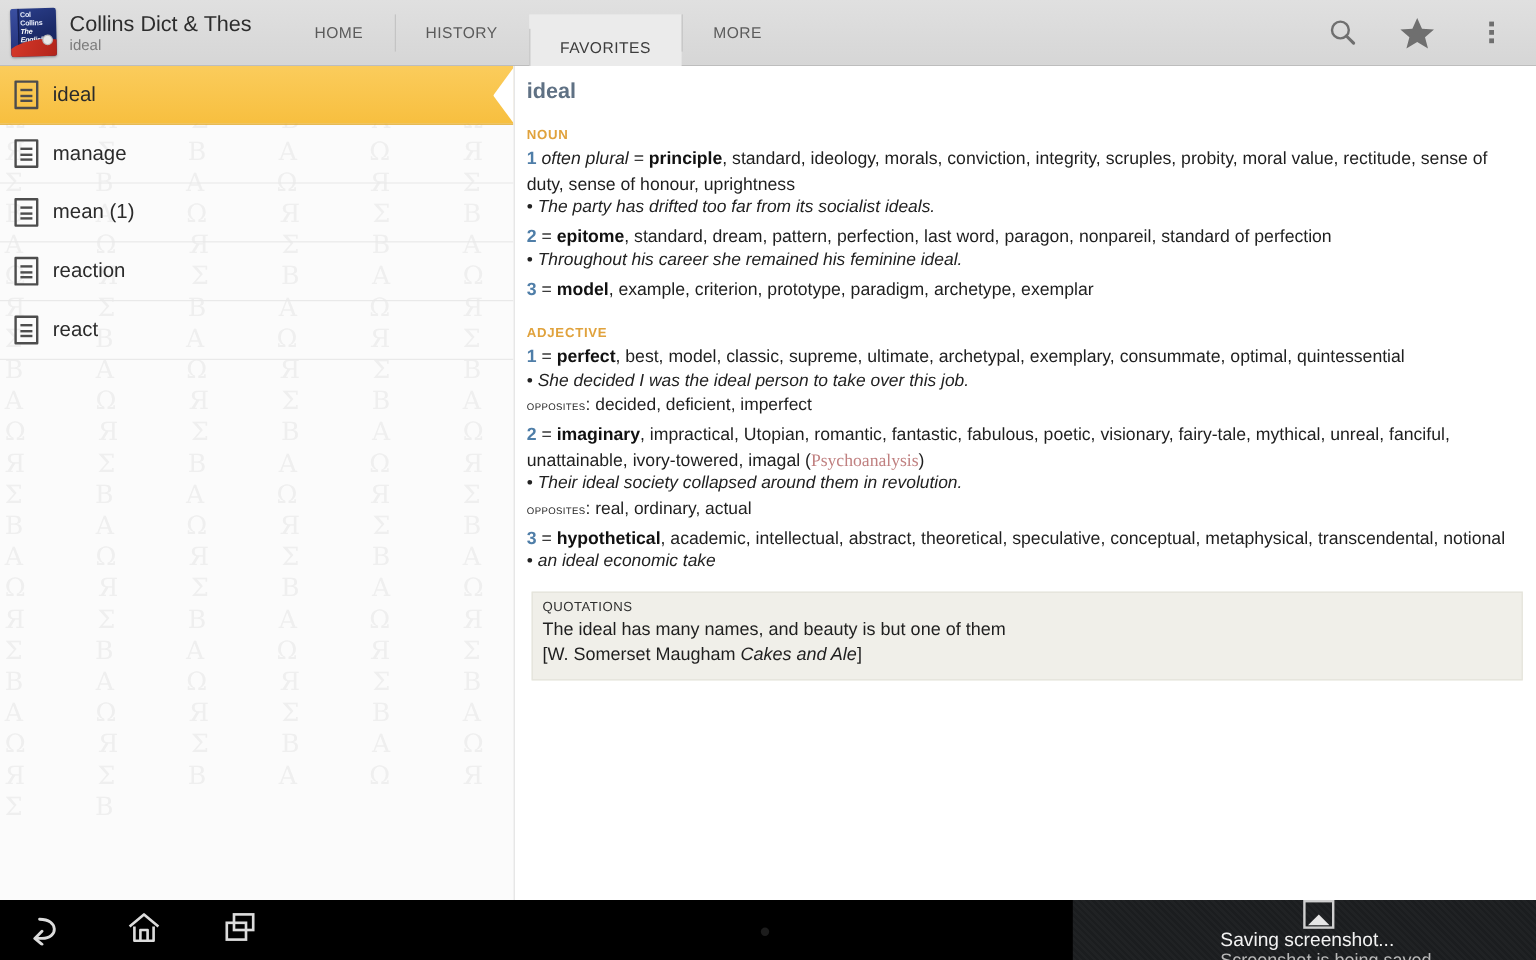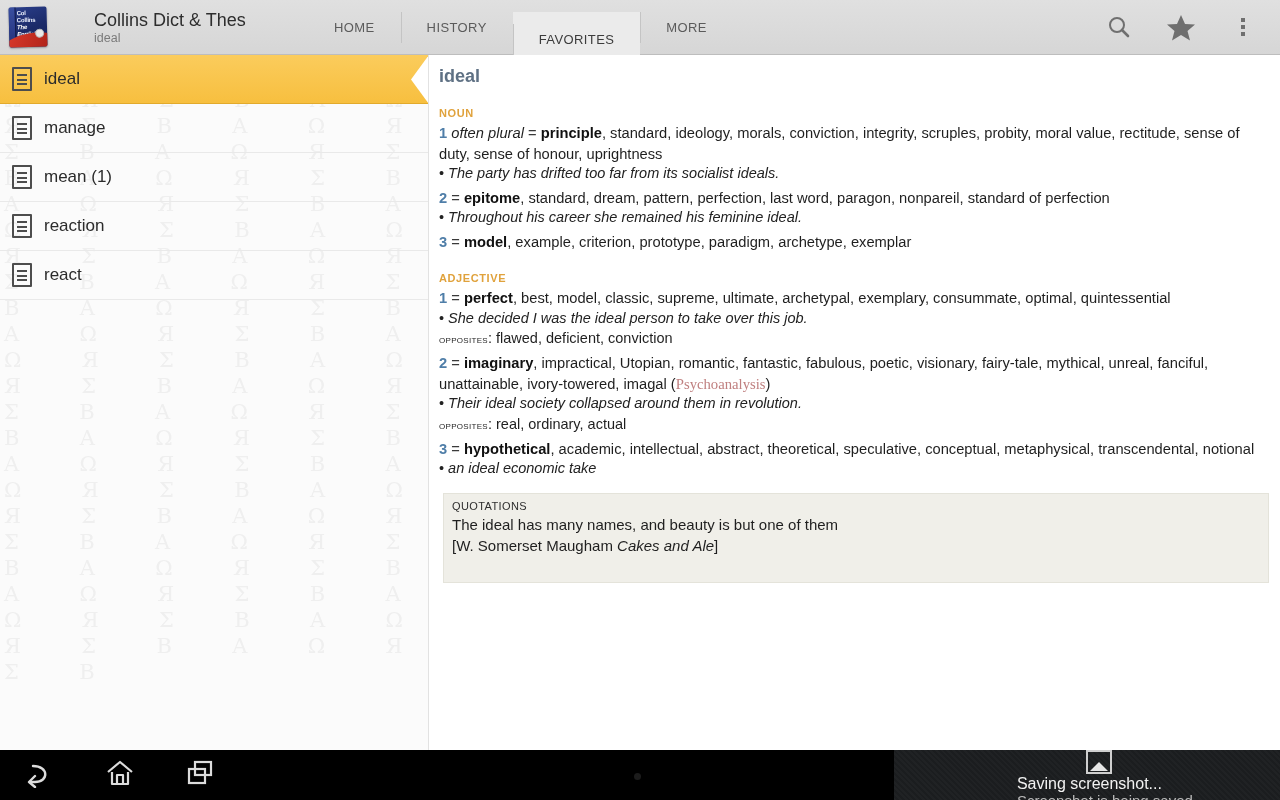--- a/index.html
+++ b/index.html
@@ -10,21 +10,21 @@
     overflow: hidden;
   }
 
   #app { position: relative; width: 1280px; height: 800px; }
 
   
   .action-bar {
     position: absolute; top: 0; left: 0; width: 1280px; height: 55px;
     background: linear-gradient(#e0e0e0, #d6d6d6);
     border-bottom: 1px solid #bdbdbd;
-    display: flex; align-items: center; gap: 36px;
+    display: flex; align-items: center;
   }
   .app-icon-wrap {
     width: 56px; height: 55px; display: flex; align-items: center; justify-content: center;
   }
   .app-icon {
     width: 38px; height: 40px; position: relative;
     background: linear-gradient(160deg, #2b3f8c 0%, #1b2a68 55%, #16225a 100%);
     border-radius: 2px;
     box-shadow: 0 1px 2px rgba(0,0,0,.35);
     overflow: hidden;
@@ -152,21 +152,21 @@
     font-size: 14.5px; color: #222; line-height: 19.5px; font-style: italic;
   }
   .example .bullet { font-style: normal; }
   .opposites { font-size: 14.5px; color: #1f1f1f; line-height: 20px; }
   .opposites .lbl {
     font-size: 11.5px; letter-spacing: .3px; font-variant: small-caps; text-transform: lowercase;
   }
   .xref { color: #c08080; font-family: "Liberation Serif", serif; }
   .quotes {
     margin: 14px 0 0 4px; background: #f0efe9; border: 1px solid #e4e3da;
-    padding: 6px 10px 26px 8px; width: 826px;
+    padding: 6px 10px 10px 8px; width: 826px;
   }
   .quotes .qlbl {
     font-size: 11px; letter-spacing: .4px; color: #2f2f2f; margin-bottom: 2px;
   }
   .quotes .qtext { font-size: 15px; color: #1f1f1f; line-height: 21px; }
   .quotes .qtext i { font-style: italic; }
 
   
   .navbar {
     position: absolute; left: 0; bottom: 0; width: 1280px; height: 50px;
@@ -326,21 +326,21 @@
 
       <div class="sense">
         <span class="num">1</span> <span class="eq">=</span> <span class="syn-head">perfect</span><span>, best, model, classic, supreme, ultimate, archetypal, exemplary, consummate, optimal, quintessential</span>
       </div>
       <div class="example">
         <span class="bullet">•</span>
         <span>She decided I was the ideal person to take over this job.</span>
       </div>
       <div class="opposites">
         <span class="lbl">OPPOSITES</span><span>:</span>
-        <span>flawed, deficient, conviction</span>
+        <span>decided, deficient, imperfect</span>
       </div>
 
       <div class="sense">
         <span class="num">2</span> <span class="eq">=</span> <span class="syn-head">imaginary</span><span>, impractical, Utopian, romantic, fantastic, fabulous, poetic, visionary, fairy-tale, mythical, unreal, fanciful, unattainable, ivory-towered, imagal (</span><span class="xref">Psychoanalysis</span><span>)</span>
       </div>
       <div class="example">
         <span class="bullet">•</span>
         <span>Their ideal society collapsed around them in revolution.</span>
       </div>
       <div class="opposites">

